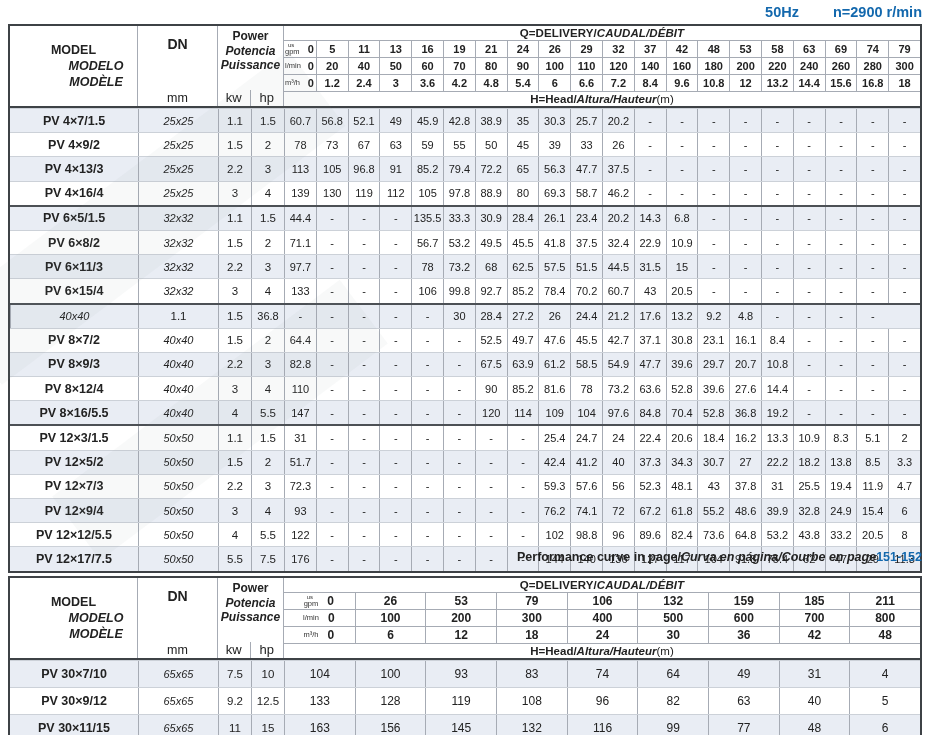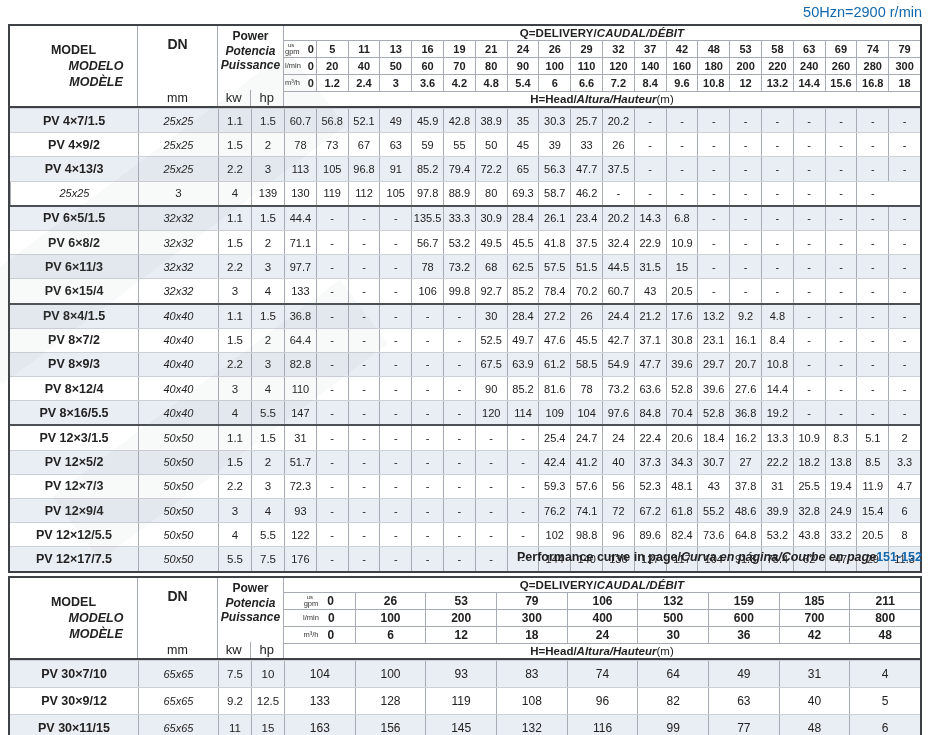--- a/index.html
+++ b/index.html
@@ -8,22 +8,22 @@
     --grid:#a6abb4;
     --gridlight:#ccd1d8;
     --gsep:#4c5055;
     --blue:#1368ad;
     --txt:#222;
   }
   html,body{margin:0;padding:0;background:#fff;}
   body{width:930px;height:735px;position:relative;overflow:hidden;
        font-family:"Liberation Sans", sans-serif;color:var(--txt);}
   .topbar{position:absolute;top:1px;left:8px;right:8px;height:21px;
-          display:flex;justify-content:flex-end;align-items:center;
-          font-weight:normal;font-size:14.5px;text-align:right;}
+          display:flex;justify-content:flex-end;align-items:center;gap:34px;
+          font-weight:bold;font-size:14.5px;text-align:right;}
   .tbl{position:absolute;left:8px;right:8px;border:2px solid var(--bdark);background:#fff;}
   #table1{top:24px;}
   #table2{top:576px;}
   
   .hdr{display:grid;grid-template-columns:128px 80px 66px 1fr;border-bottom:2px solid var(--bdark);}
   .h-model,.h-dn,.h-power{border-right:1px solid var(--grid);display:flex;flex-direction:column;
           align-items:center;justify-content:center;text-align:center;}
   .h-model{font-weight:bold;font-size:12.5px;line-height:1.3;}
   .h-model .it{font-style:italic;margin-left:45px;}
   .h-dn{justify-content:space-between;padding:10px 0 1px 0;}
@@ -272,20 +272,21 @@
         <div class="c val">-</div>
         <div class="c val">-</div>
         <div class="c val">-</div>
         <div class="c val">-</div>
         <div class="c val">-</div>
         <div class="c val">-</div>
         <div class="c val">-</div>
         <div class="c val">-</div>
       </div>
       <div class="brow t1">
+        <div class="c model">PV 4×16/4</div>
         <div class="c dn">25x25</div>
         <div class="c kw">3</div>
         <div class="c hp">4</div>
         <div class="c val">139</div>
         <div class="c val">130</div>
         <div class="c val">119</div>
         <div class="c val">112</div>
         <div class="c val">105</div>
         <div class="c val">97.8</div>
         <div class="c val">88.9</div>
@@ -401,21 +402,20 @@
         <div class="c val">20.5</div>
         <div class="c val">-</div>
         <div class="c val">-</div>
         <div class="c val">-</div>
         <div class="c val">-</div>
         <div class="c val">-</div>
         <div class="c val">-</div>
         <div class="c val">-</div>
       </div>
       <div class="brow t1 alt gsep">
-        <div class="c model">PV 8×4/1.5</div>
         <div class="c dn">40x40</div>
         <div class="c kw">1.1</div>
         <div class="c hp">1.5</div>
         <div class="c val">36.8</div>
         <div class="c val">-</div>
         <div class="c val">-</div>
         <div class="c val">-</div>
         <div class="c val">-</div>
         <div class="c val">-</div>
         <div class="c val">30</div>

